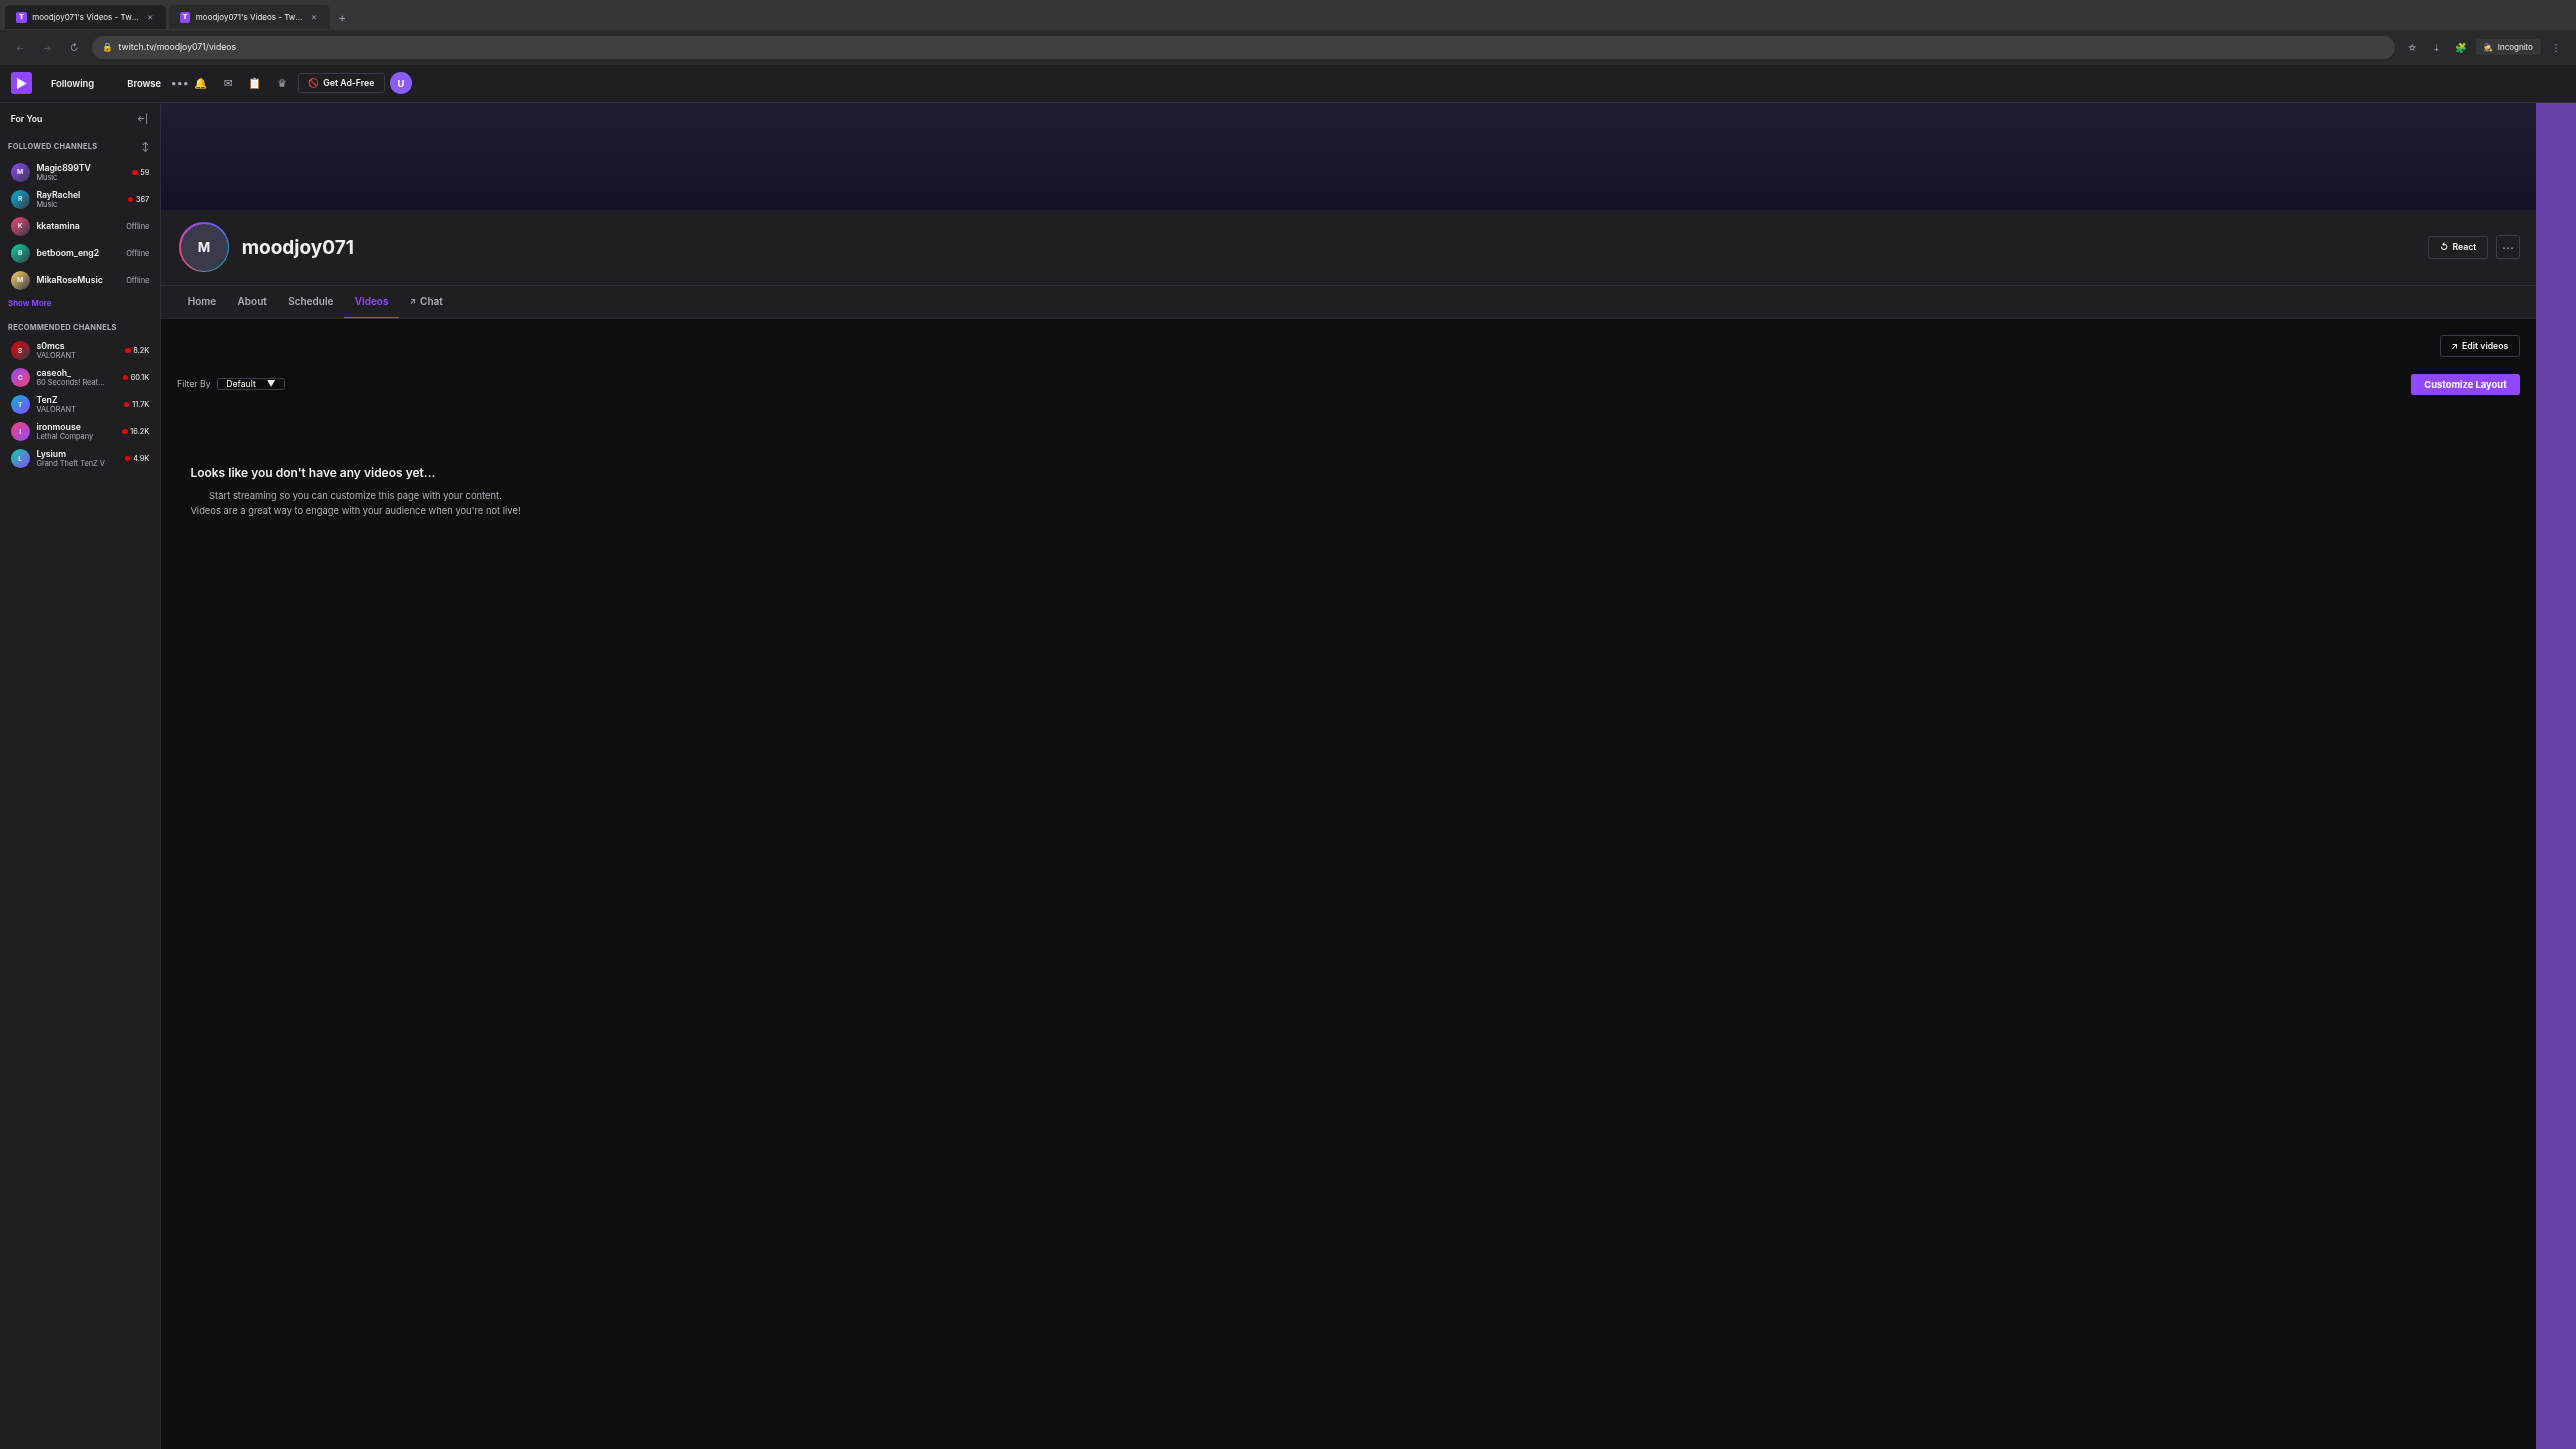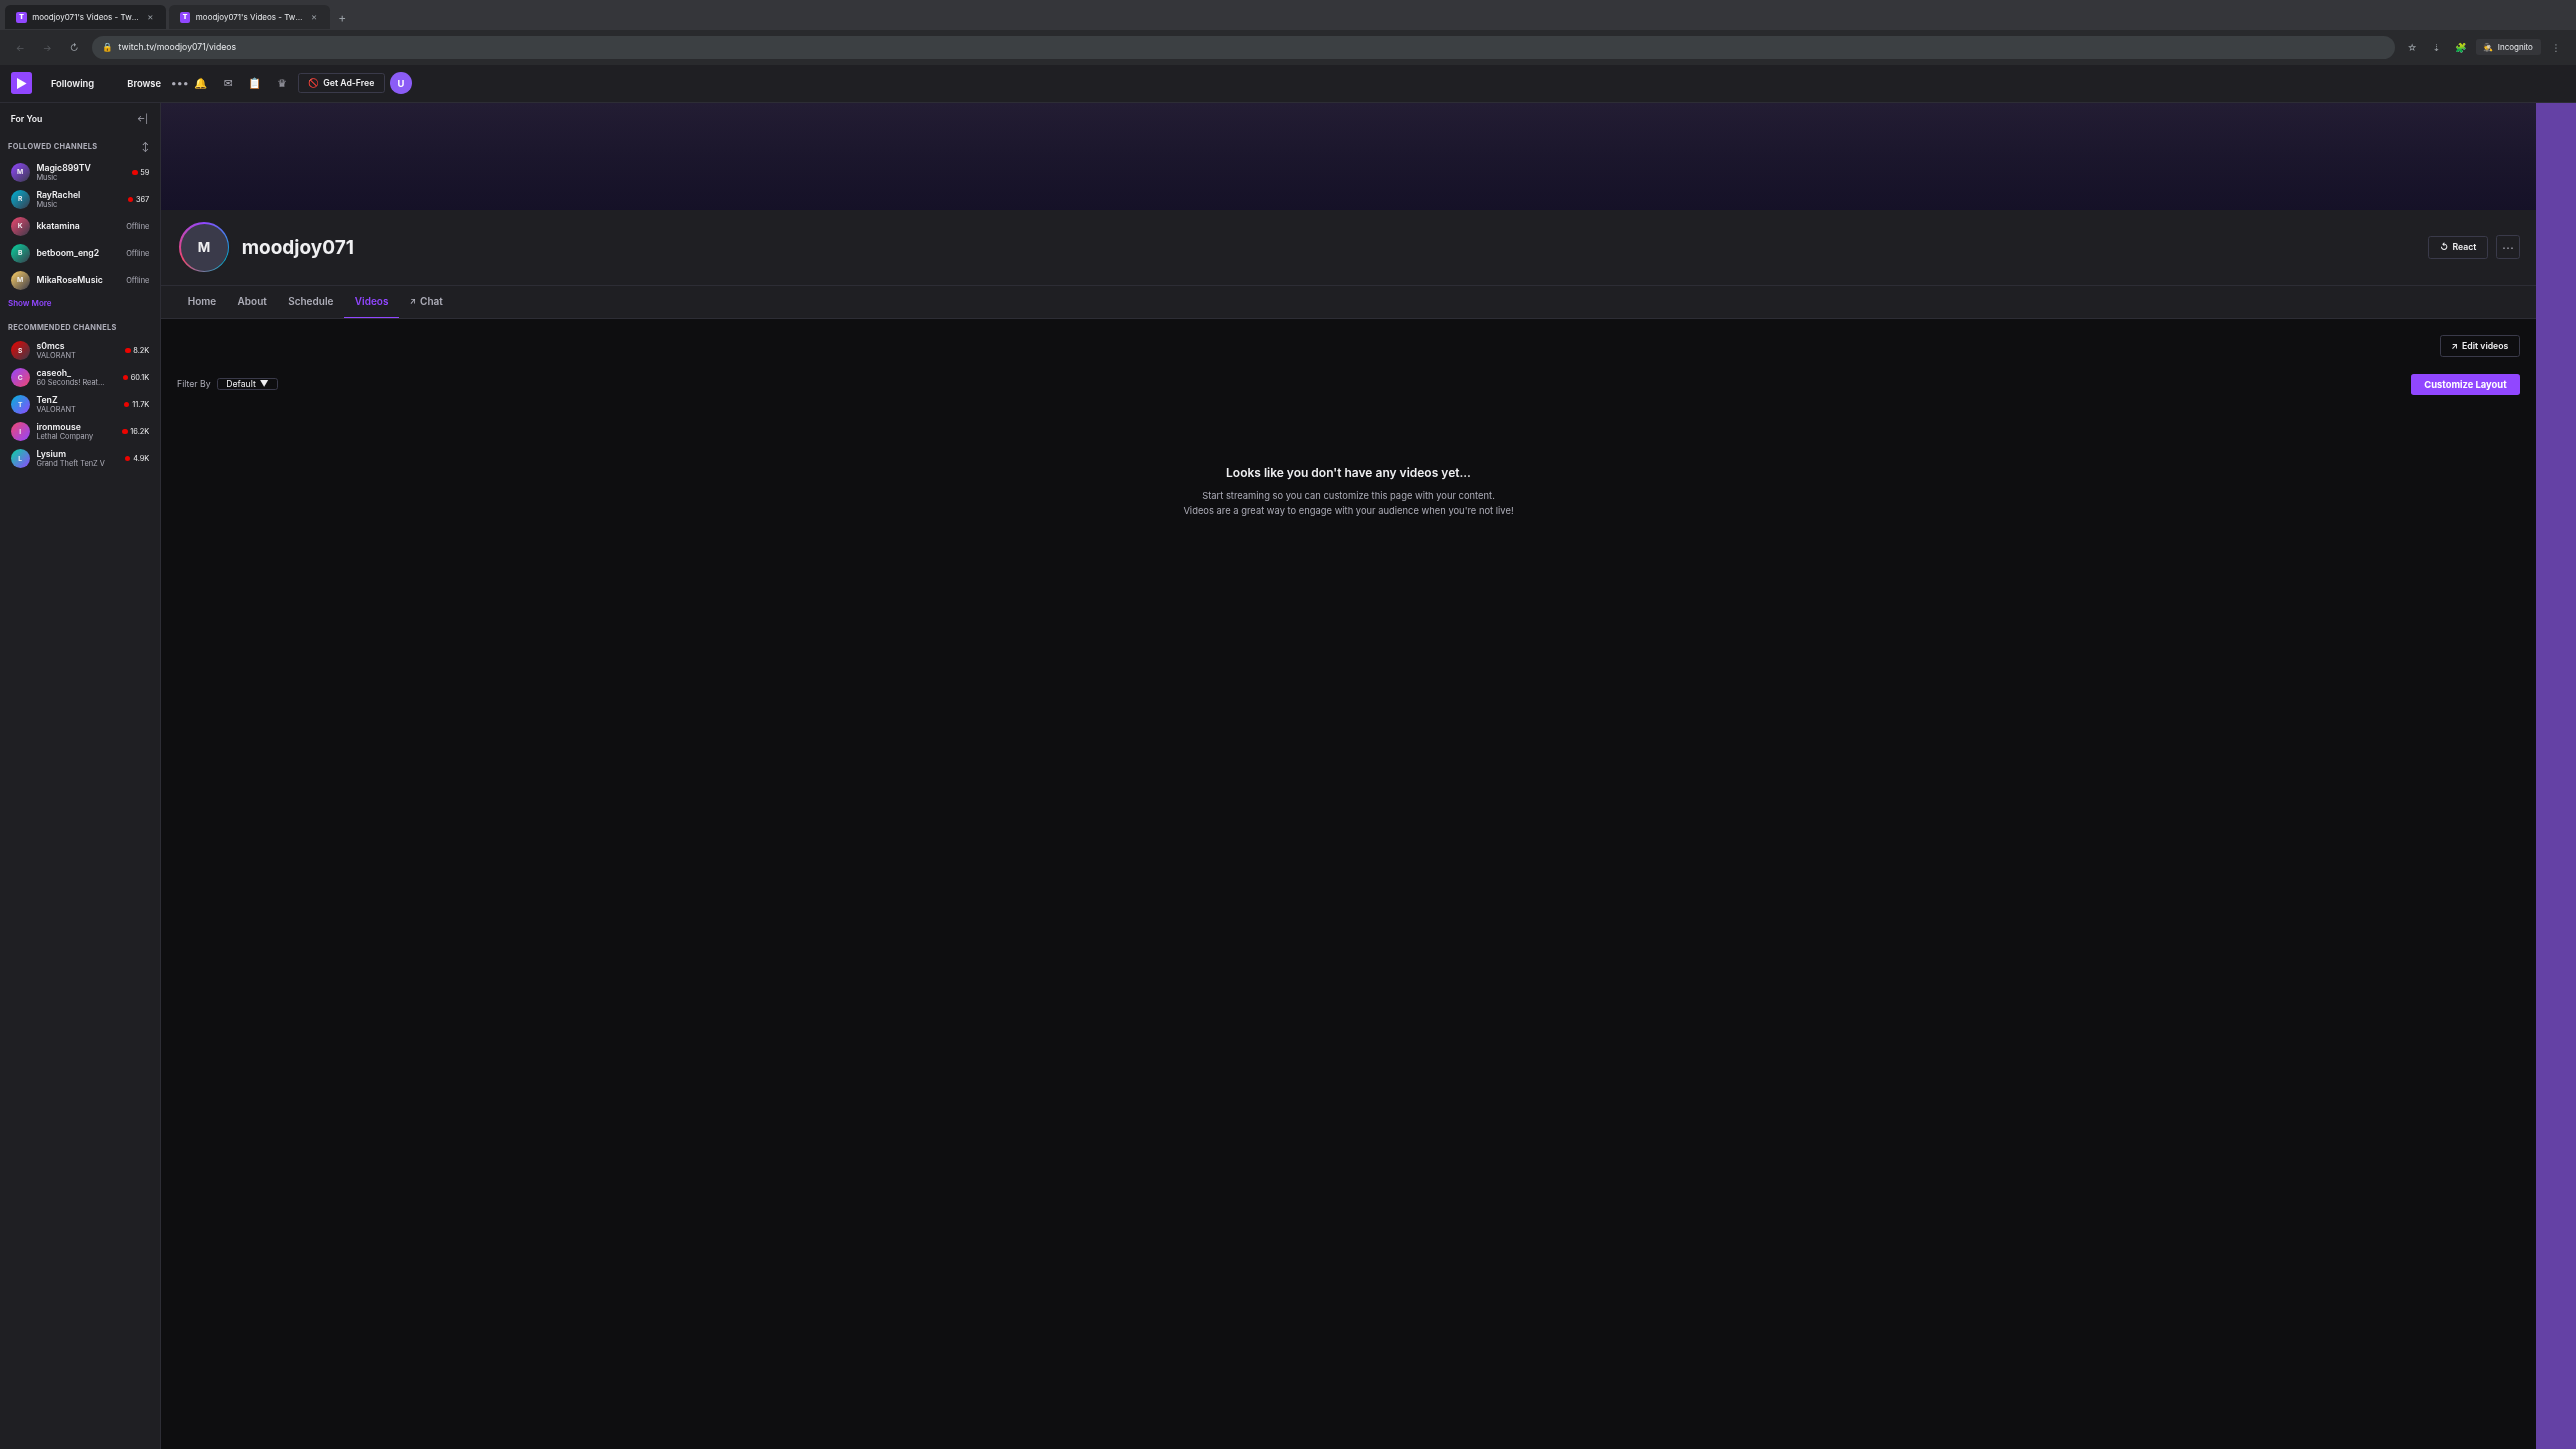--- a/index.html
+++ b/index.html
@@ -89,24 +89,24 @@
     .channel-nav { display: flex; align-items: center; padding: 0 16px; background: #1f1f23; border-bottom: 0.7px solid #2d2d35; flex-shrink: 0; }
     .channel-nav-tab { padding: 9.4px 10.7px; font-size: 10px; font-weight: 600; color: #adadb8; cursor: pointer; border-bottom: 1.3px solid transparent; display: flex; align-items: center; gap: 4px; }
     .channel-nav-tab.active { color: #9147ff; border-bottom-color: #9147ff; text-align: center; }
     .external-link-icon { font-size: 8px; }
 
     
     .videos-section { flex: 1; padding: 16px; background: #0e0e10; }
     .videos-toolbar { display: flex; align-items: center; justify-content: space-between; margin-bottom: 16px; }
     .filter-by { display: flex; align-items: center; gap: 6.7px; }
     .filter-label { font-size: 8.7px; color: #adadb8; font-weight: 400; }
-    .filter-select { display: flex; align-items: center; gap: 4px; padding: 0 8px; background: transparent; border: 0.7px solid #3a3a4a; border-radius: 2.7px; cursor: pointer; color: #efeff1; font-size: 8.7px; justify-content: center; }
+    .filter-select { display: flex; align-items: center; gap: 11px; padding: 0 8px; background: transparent; border: 0.7px solid #3a3a4a; border-radius: 2.7px; cursor: pointer; color: #efeff1; font-size: 8.7px; justify-content: center; }
     .customize-layout-btn { padding: 5.4px 13.4px; background: #9147ff; border-radius: 2.7px; cursor: pointer; color: white; font-size: 9.4px; font-weight: 700; }
 
-    .empty-state { display: flex; flex-direction: column; align-items: center; justify-content: center; padding: 54px 13.4px; text-align: center; }
+    .empty-state { display: flex; flex-direction: column; align-items: flex-start; justify-content: center; padding: 54px 13.4px; text-align: center; }
     .empty-state-title { font-size: 12px; font-weight: 600; color: #efeff1; margin-bottom: 8px; }
     .empty-state-desc { font-size: 9.4px; color: #adadb8; line-height: 1.6; }
 
     
     .edit-videos-btn { display: flex; align-items: center; gap: 4px; padding: 5.4px 10.7px; background: transparent; border: 0.7px solid #3a3a4a; border-radius: 2.7px; cursor: pointer; color: #efeff1; font-size: 8.7px; font-weight: 600; margin-bottom: 10.7px; }
 
     
     .purple-sidebar { width: 40px; background: #6441a5; flex-shrink: 0; }
 
     

